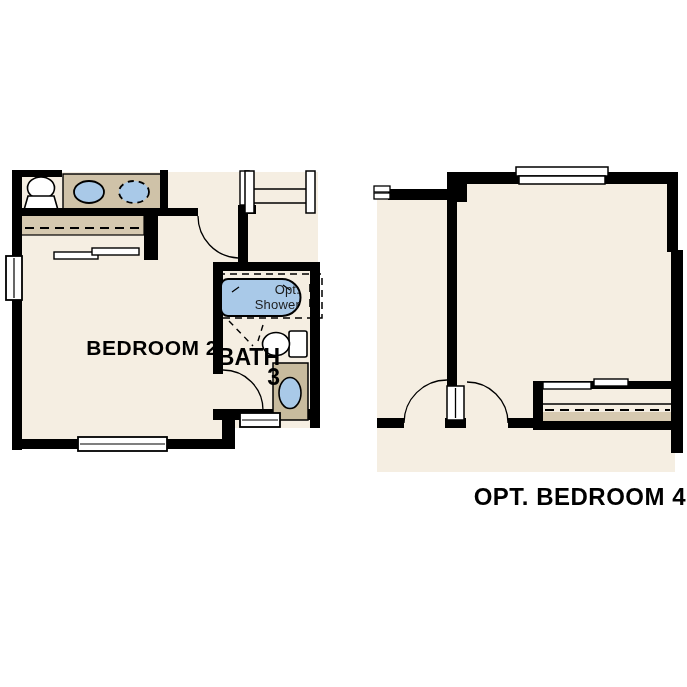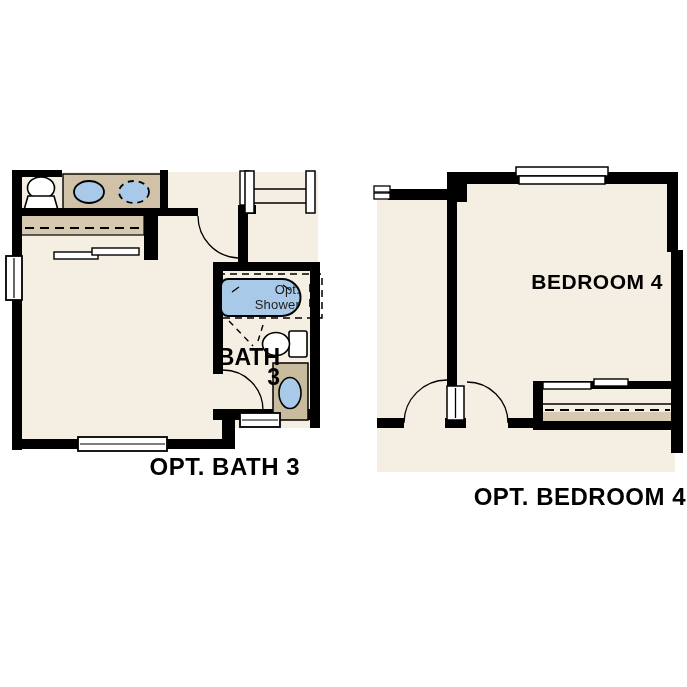--- a/index.html
+++ b/index.html
@@ -170,30 +170,29 @@
         <rect x="594" y="379" width="34" height="7" fill="#fff" stroke="#000" stroke-width="1.4"></rect>
       </g>
 
       <g>
         <rect x="516" y="167" width="92" height="9" fill="#fff" stroke="#000" stroke-width="1.5"></rect>
         <rect x="519" y="176" width="86" height="8" fill="#fff" stroke="#000" stroke-width="1.5"></rect>
       </g>
     </g>
   </svg>
 
+  <div class="label room-label" style="left:18px;top:336px;width:200px;">BEDROOM 2</div>
 
   <div class="label bath-label" style="left:210px;top:347px;width:70px;">
     <div>BATH</div>
     <div>3</div>
   </div>
 
   <div class="label shower-note" style="left:222px;top:282px;width:78px;">
     <div>Opt.</div>
     <div>Shower</div>
   </div>
 
-  <div class="label caption" style="left:20px;top:453px;width:280px;">OPT. BATH 3</div>
 
-  <div class="label room-label" style="left:463px;top:270px;width:200px;">BEDROOM 4</div>
 
   <div class="label caption" style="left:386px;top:483px;width:300px;">OPT. BEDROOM 4</div>
 
 </div>
 
 </body></html>

